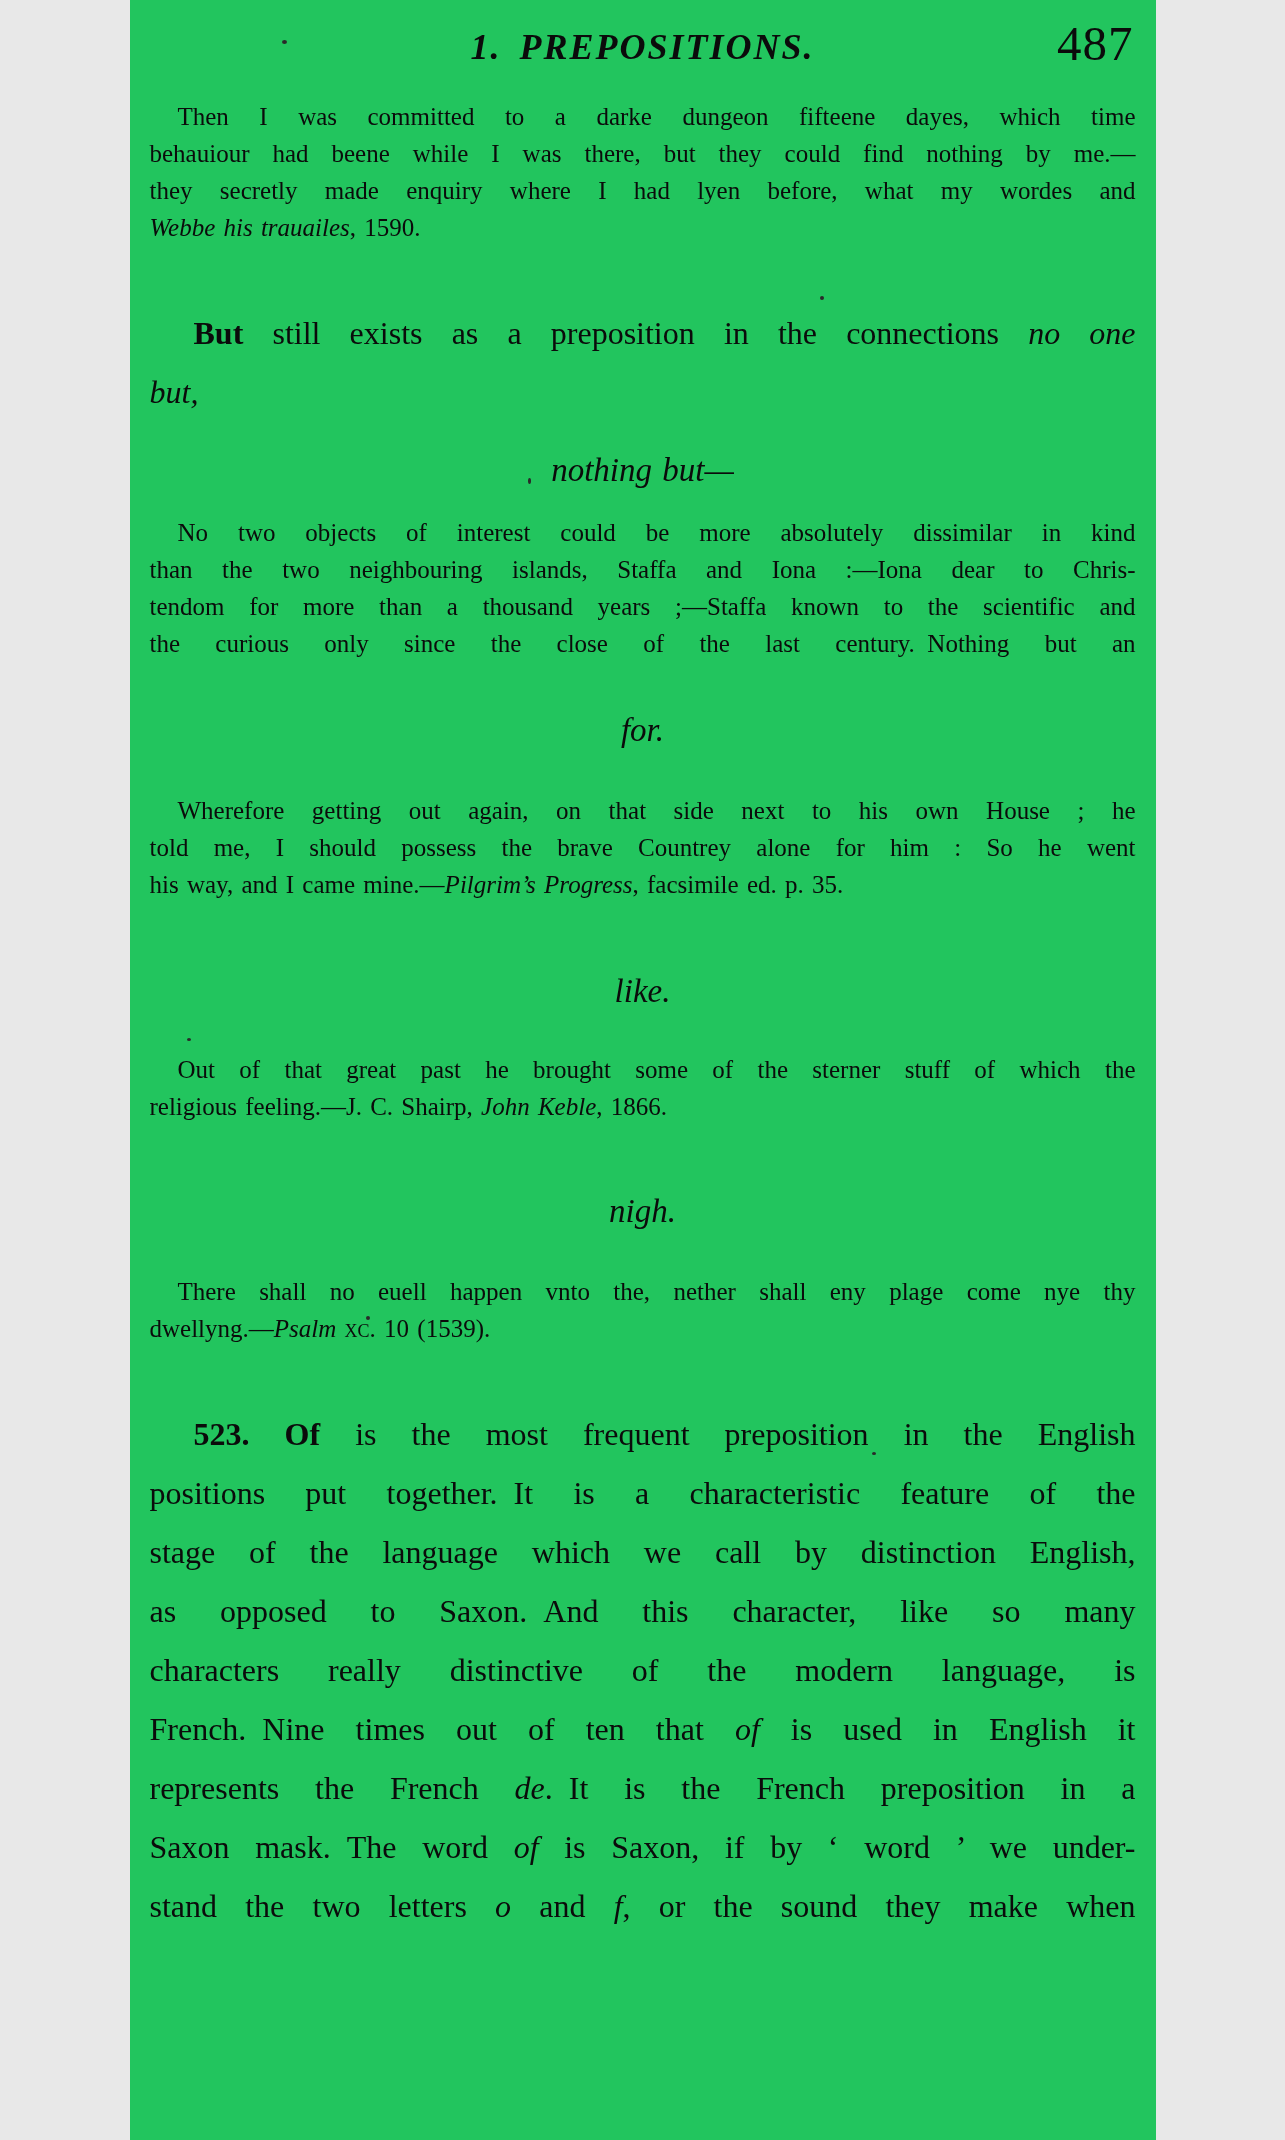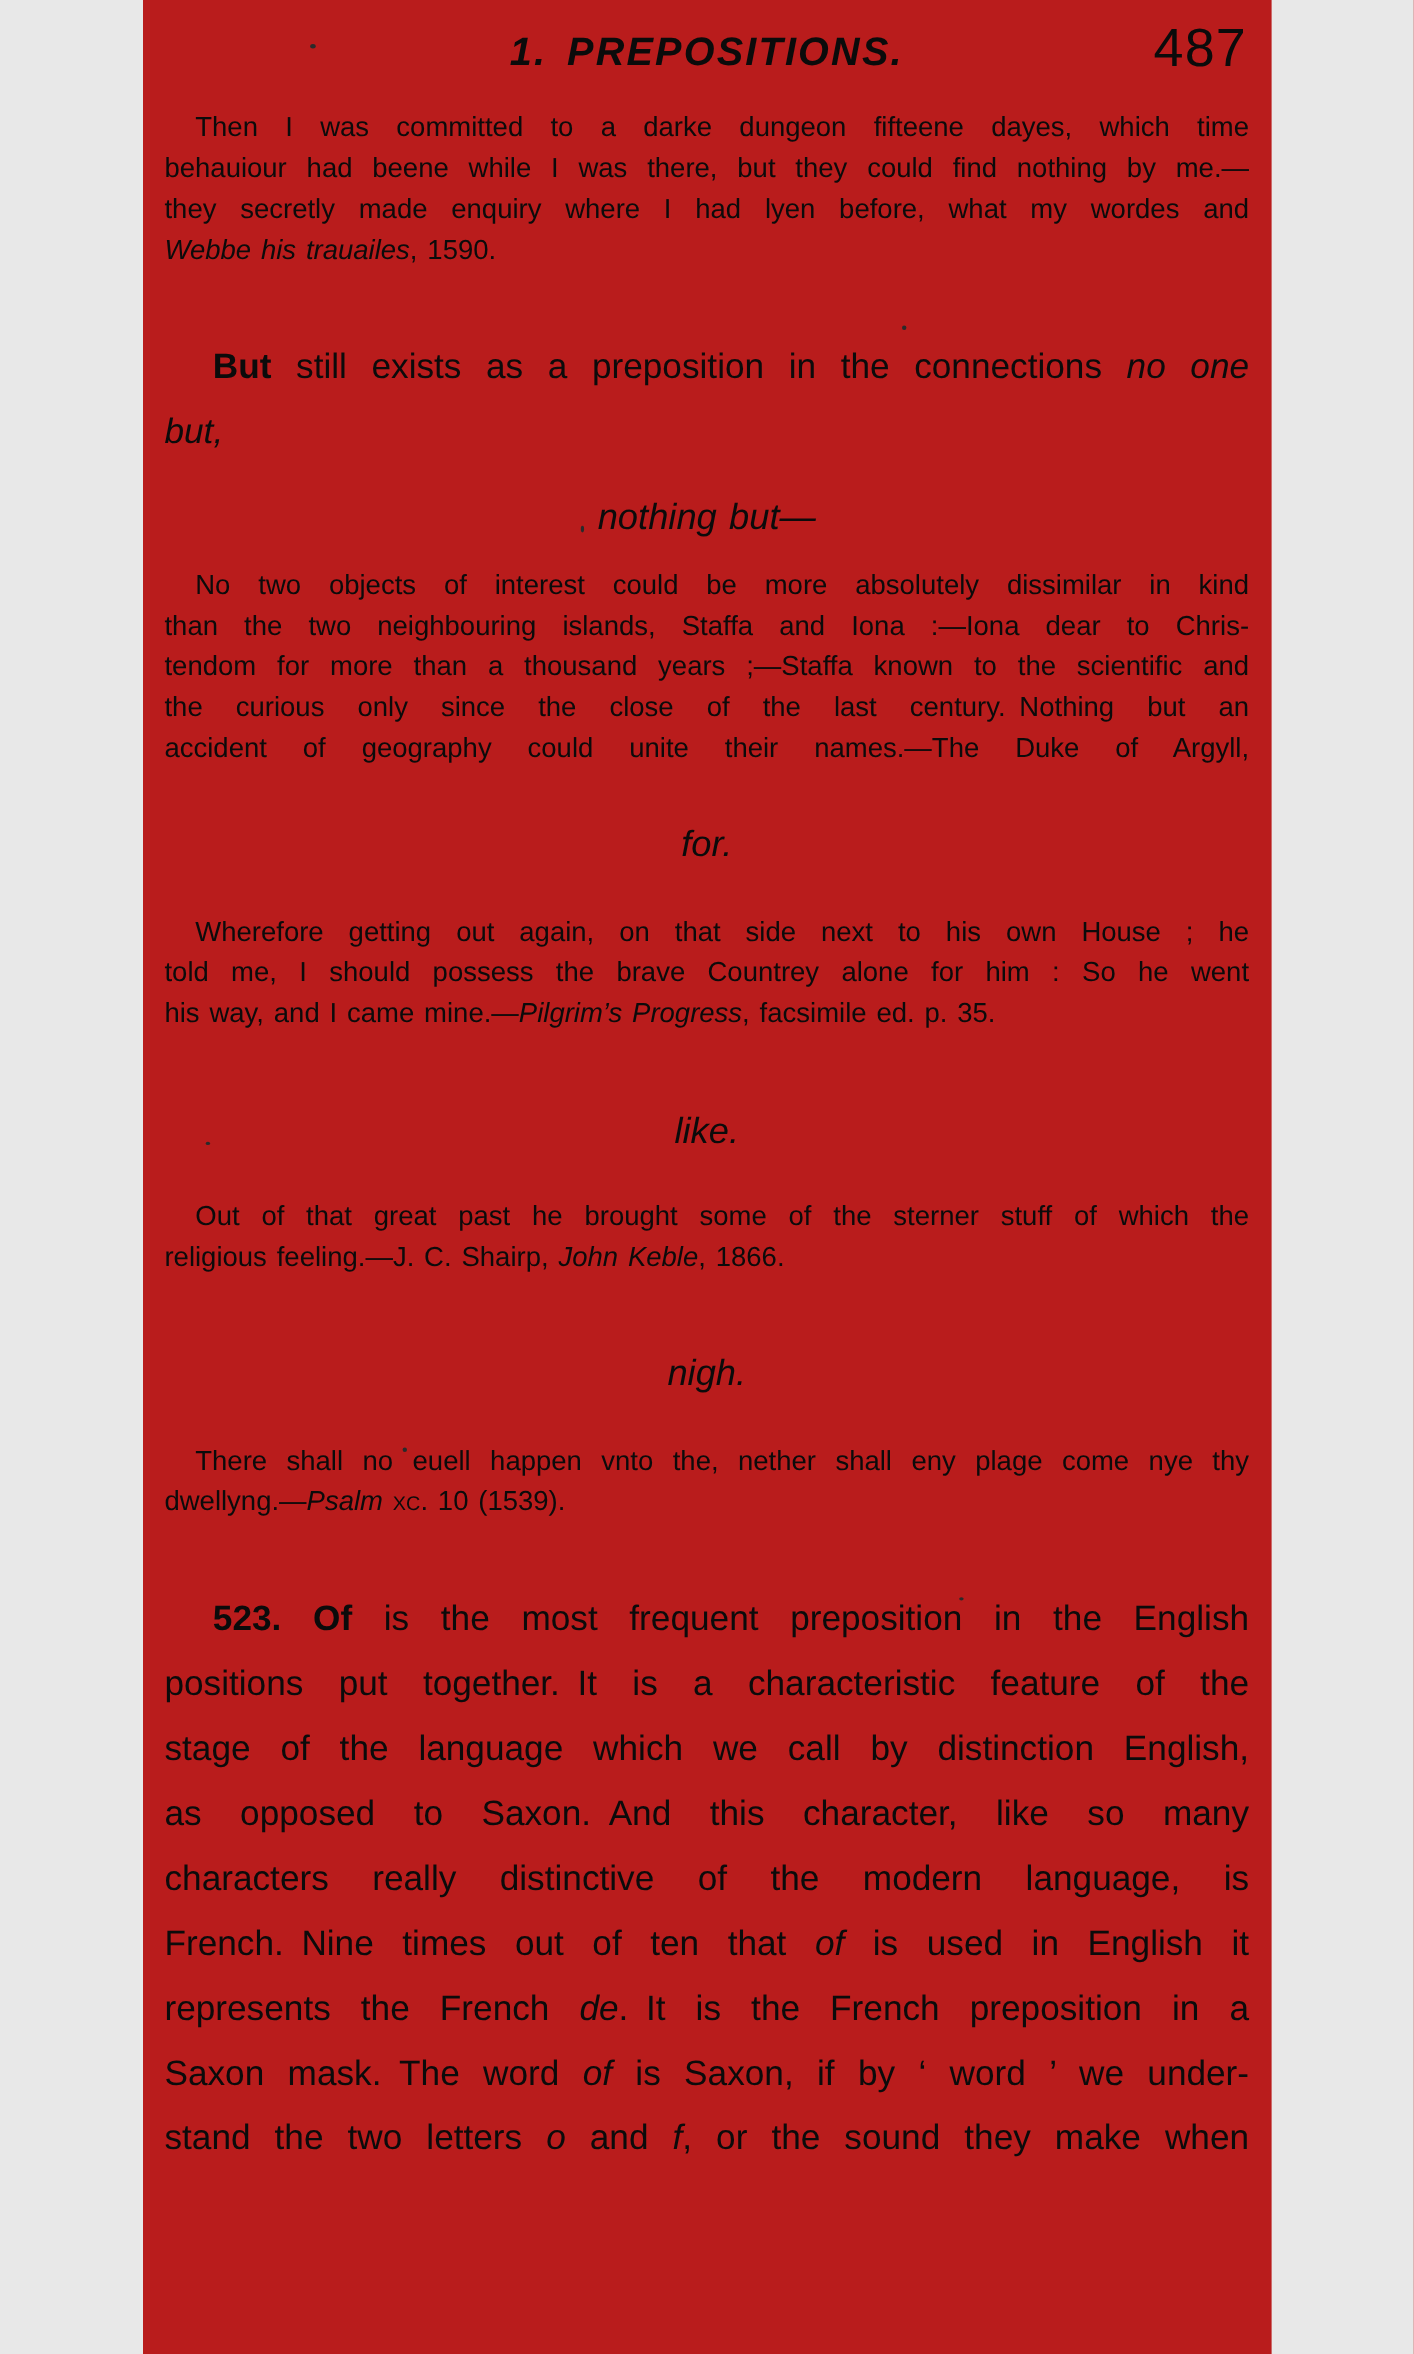--- a/index.html
+++ b/index.html
@@ -1,22 +1,22 @@
 <!DOCTYPE html>
 <html><head>
 <meta charset="utf-8">
 <style>
   html,body{margin:0;padding:0;background:#e8e8e8;}
   .page{
     position:relative;
     width:1026px;height:2140px;
     margin:0 auto;
-    background:#b91c1c;
+    background:#22c55e;
     color:#0b0b0b;
-    font-family:Liberation Sans, sans-serif;
+    font-family:Liberation Serif, serif;
     overflow:hidden;
     box-sizing:border-box;
     padding:0 20px;
   }
   
   .page-header{
     position:relative;
     margin-top:22px;
     height:50px;
     line-height:50px;
@@ -89,21 +89,20 @@
       <div class="block para">
         <div class="line just first"><span class="b">But</span><span class="r"> still exists as a preposition in the connections </span><span class="i">no one</span></div>
         <div class="line"><span class="i">but,</span></div>
       </div>
       <div class="block heading"><span class="i">nothing but—</span></div>
       <div class="block quote">
         <div class="line just first"><span class="r">No two objects of interest could be more absolutely dissimilar in kind</span></div>
         <div class="line just"><span class="r">than the two neighbouring islands, Staffa and Iona :—Iona dear to Chris-</span></div>
         <div class="line just"><span class="r">tendom for more than a thousand years ;—Staffa known to the scientific and</span></div>
         <div class="line just"><span class="r">the curious only since the close of the last century. Nothing but an</span></div>
-        <div class="line just"><span class="r">accident of geography could unite their names.—The Duke of Argyll,</span></div>
       </div>
       <div class="block heading"><span class="i">for.</span></div>
       <div class="block quote">
         <div class="line just first"><span class="r">Wherefore getting out again, on that side next to his own House ; he</span></div>
         <div class="line just"><span class="r">told me, I should possess the brave Countrey alone for him : So he went</span></div>
         <div class="line"><span class="r">his way, and I came mine.—</span><span class="i">Pilgrim’s Progress</span><span class="r">, facsimile ed. p. 35.</span></div>
       </div>
       <div class="block heading"><span class="i">like.</span></div>
       <div class="block quote">
         <div class="line just first"><span class="r">Out of that great past he brought some of the sterner stuff of which the</span></div>

